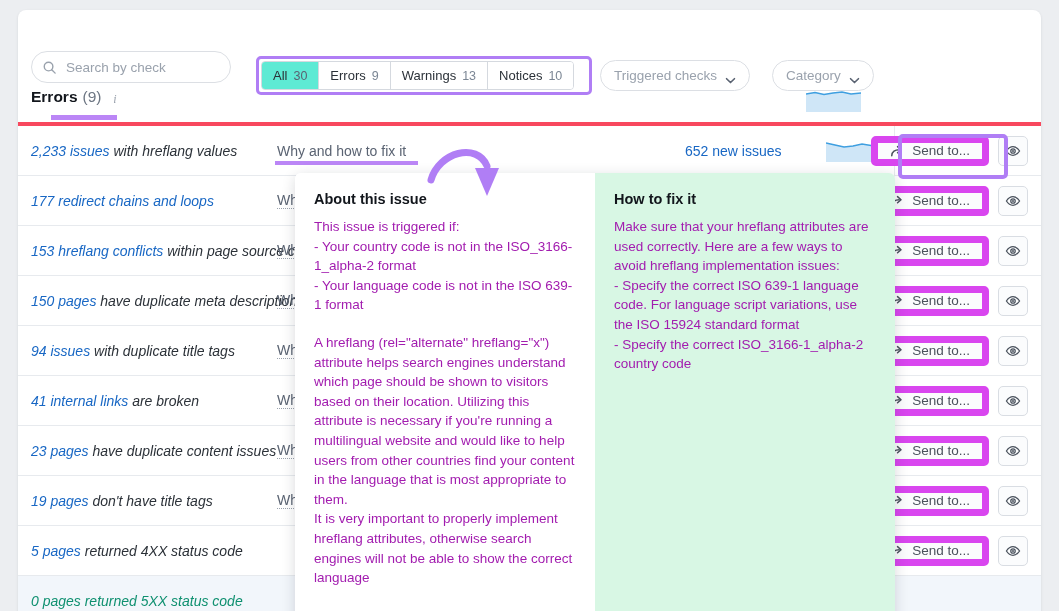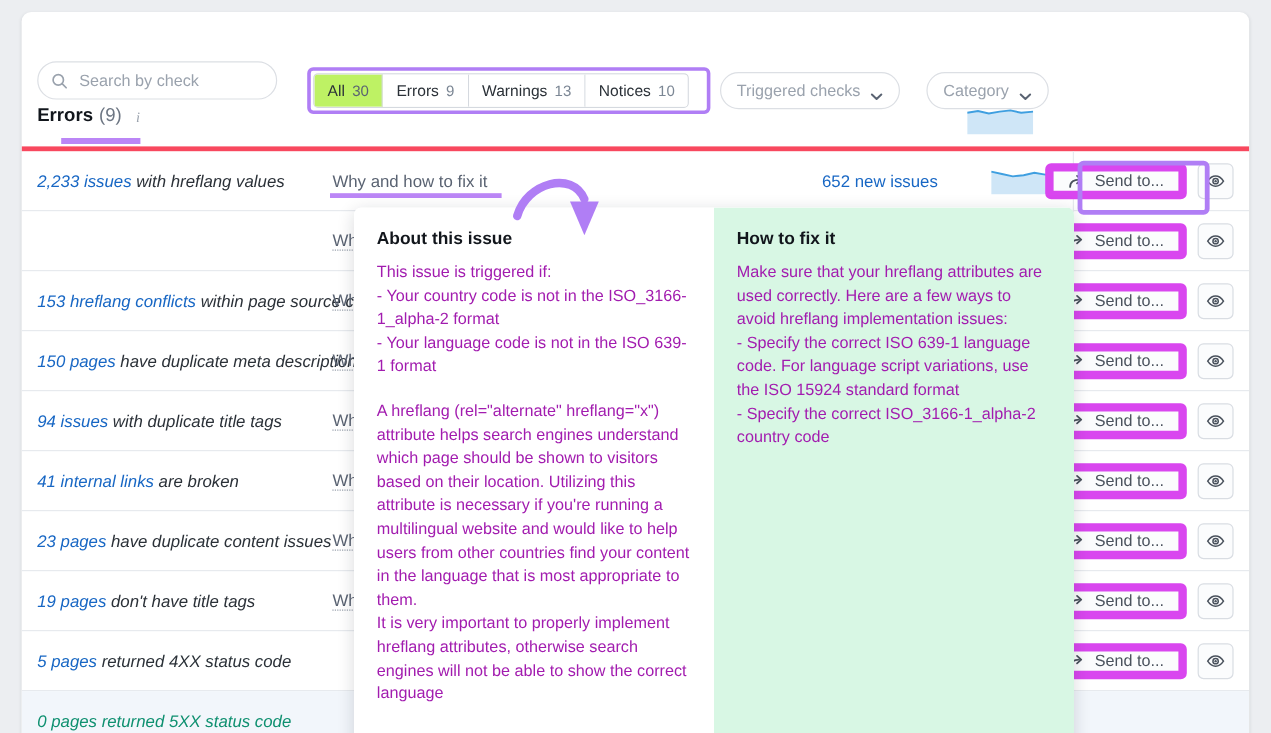--- a/index.html
+++ b/index.html
@@ -64,21 +64,21 @@
     background: #fff;
   }
   .tab {
     display: flex; align-items: center; gap: 6px;
     padding: 0 11px; height: 27px;
     font-size: 13px; color: #2b3138;
     border-right: 1px solid #d5d9df;
     background: #fff; cursor: pointer;
   }
   .tab:last-child { border-right: none; }
-  .tab.active { background: #bef264; }
+  .tab.active { background: #5eead4; }
   .tab .cnt { color: #7b8694; font-size: 12.5px; }
   .tab.active .cnt { color: #5a6372; }
 
   .pill {
     position: absolute; top: 30px; height: 31px;
     border: 1px solid #dcdfe4; border-radius: 16px;
     background: #fff;
     display: flex; align-items: center; gap: 8px;
     padding: 0 13px;
     font-size: 13.5px; color: #9aa2ad;
@@ -307,20 +307,21 @@
             <div class="eye-btn">
               <span class="eye-ico"><svg viewBox="0 0 18 18" width="16" height="16">
                   <path d="M1.6 9 C4 5.3, 7 4.2, 9 4.2 C11 4.2, 14 5.3, 16.4 9 C14 12.7, 11 13.8, 9 13.8 C7 13.8, 4 12.7, 1.6 9 Z" fill="none" stroke="#4a525d" stroke-width="1.4"></path>
                   <circle cx="9" cy="9" r="2.5" fill="none" stroke="#4a525d" stroke-width="1.4"></circle>
                   <circle cx="9" cy="9" r="1.1" fill="#4a525d"></circle>
                 </svg></span>
             </div>
           </div>
         </div>
         <div class="row">
+          <div class="row-text"><span class="num">177 redirect chains and loops</span><span></span></div>
           <div class="row-link">Why and how to fix it</div>
           <div class="actions">
             <div class="sendto">
               <span class="share-ico"><svg viewBox="0 0 16 16" width="14" height="14">
                   <path d="M2 13.5 C2 8.5, 6 6.5, 10.5 6.5" fill="none" stroke="#4a525d" stroke-width="1.7" stroke-linecap="round"></path>
                   <path d="M8.6 3 L12.6 6.5 L8.6 10" fill="none" stroke="#4a525d" stroke-width="1.7" stroke-linecap="round" stroke-linejoin="round"></path>
                 </svg></span>
               <span>Send to...</span>
             </div>
             <div class="eye-btn">

